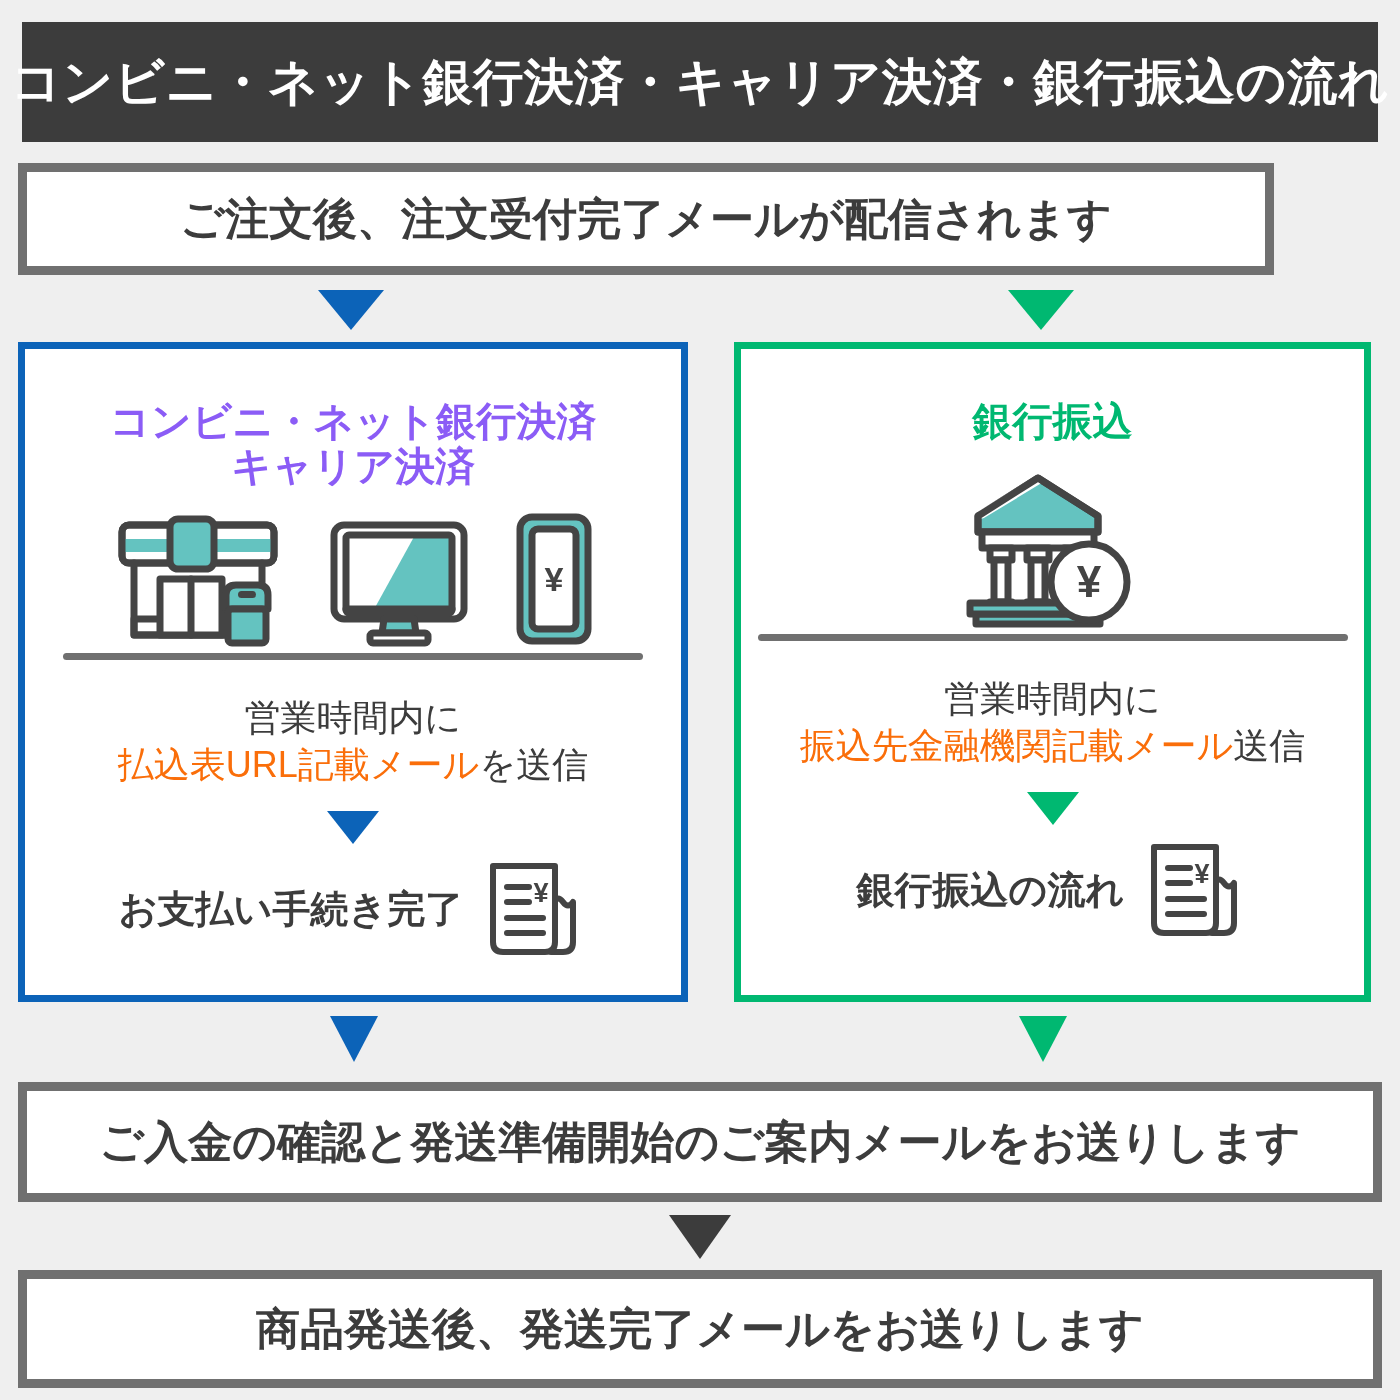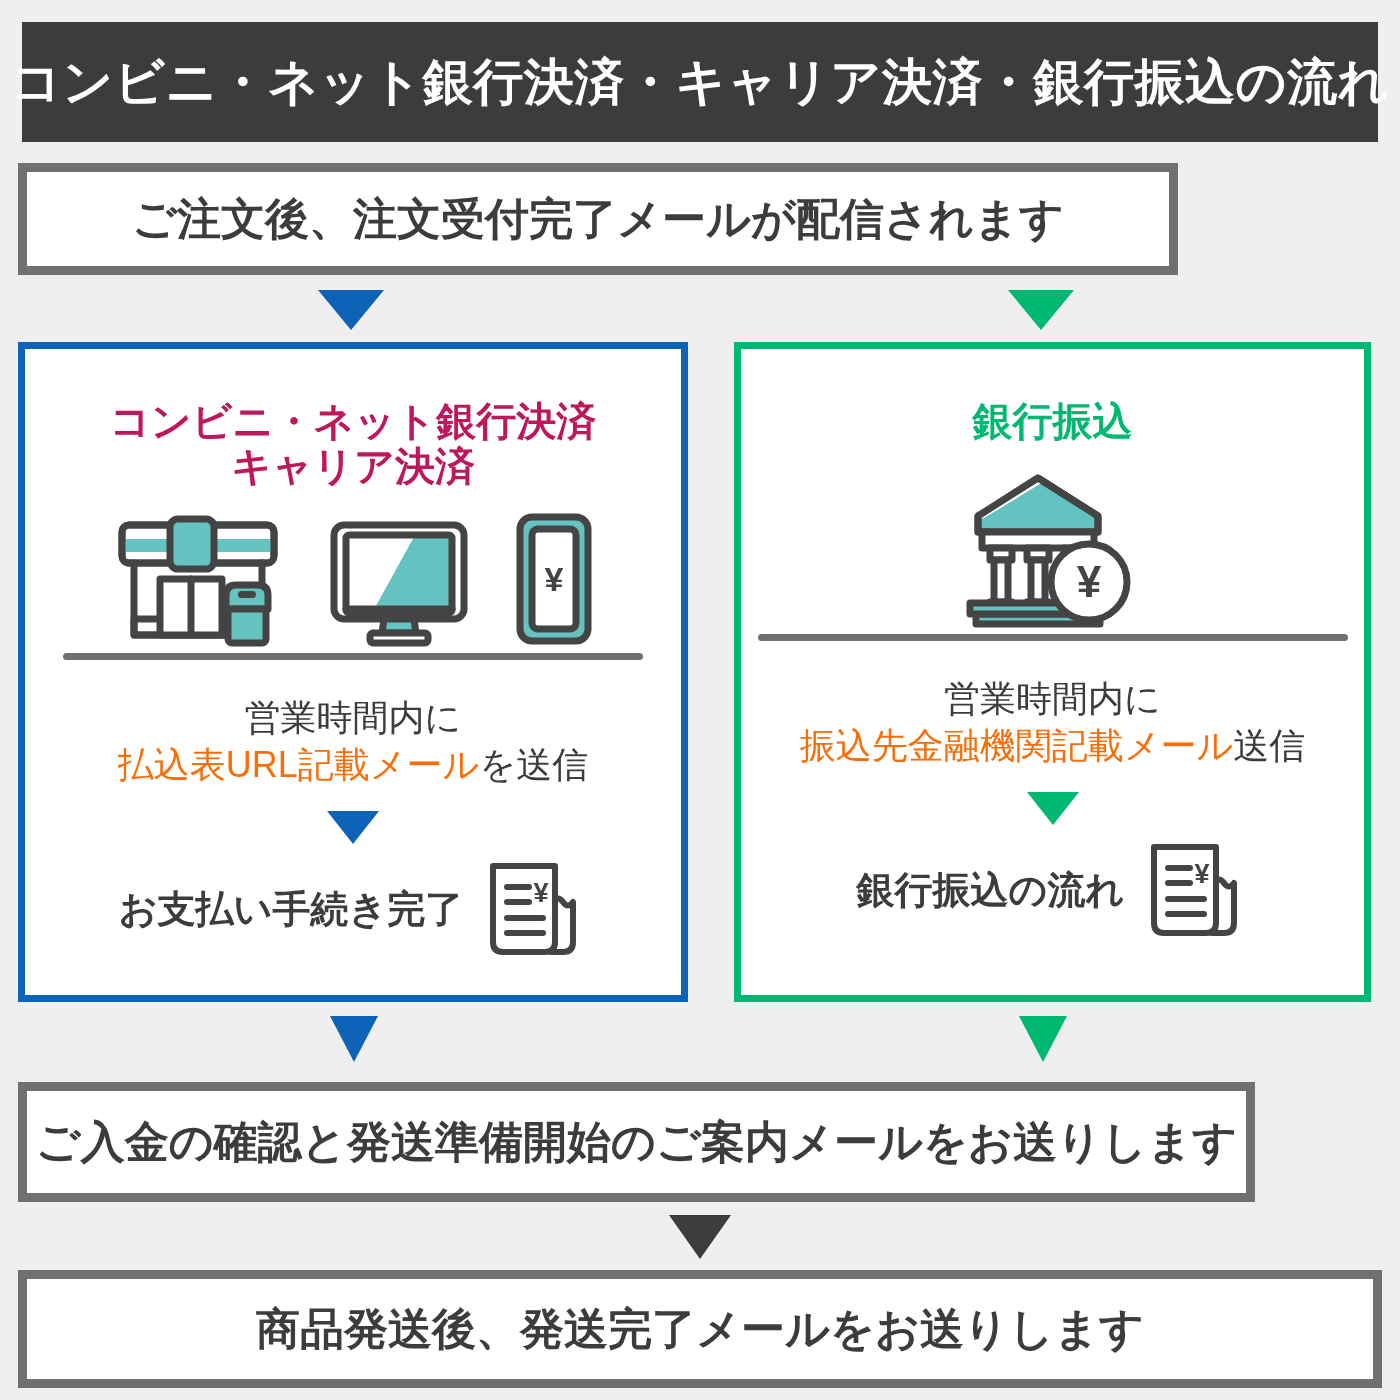--- a/index.html
+++ b/index.html
@@ -52,24 +52,24 @@
     justify-content: center;
   }
   .gray-box-text {
     color: #3c3c3c;
     font-size: 44px;
     font-weight: 700;
     white-space: nowrap;
   }
 
   #box-order {
-    left: 18px; top: 163px; width: 1160px; height: 112px;
+    left: 18px; top: 163px; width: 1256px; height: 112px;
   }
   #box-confirm {
-    left: 18px; top: 1082px; width: 1237px; height: 120px;
+    left: 18px; top: 1082px; width: 1364px; height: 120px;
   }
   #box-shipped {
     left: 18px; top: 1270px; width: 1364px; height: 118px;
   }
 
   
   .arrow {
     position: absolute;
     width: 0; height: 0;
     border-left-style: solid;
@@ -133,21 +133,21 @@
   #card-bank { left: 734px; width: 637px; border-color: #00b871; }
 
   .card-title {
     text-align: center;
     font-weight: 700;
     font-size: 40px;
     line-height: 1.12;
     margin-top: 50px;
     white-space: pre-line;
   }
-  #card-cvs .card-title { color: #be185d; }
+  #card-cvs .card-title { color: #8b5cf6; }
   #card-bank .card-title { color: #00b871; }
 
   .icon-row {
     display: flex;
     align-items: flex-end;
     justify-content: center;
     gap: 36px;
     height: 150px;
     margin-top: 14px;
   }

